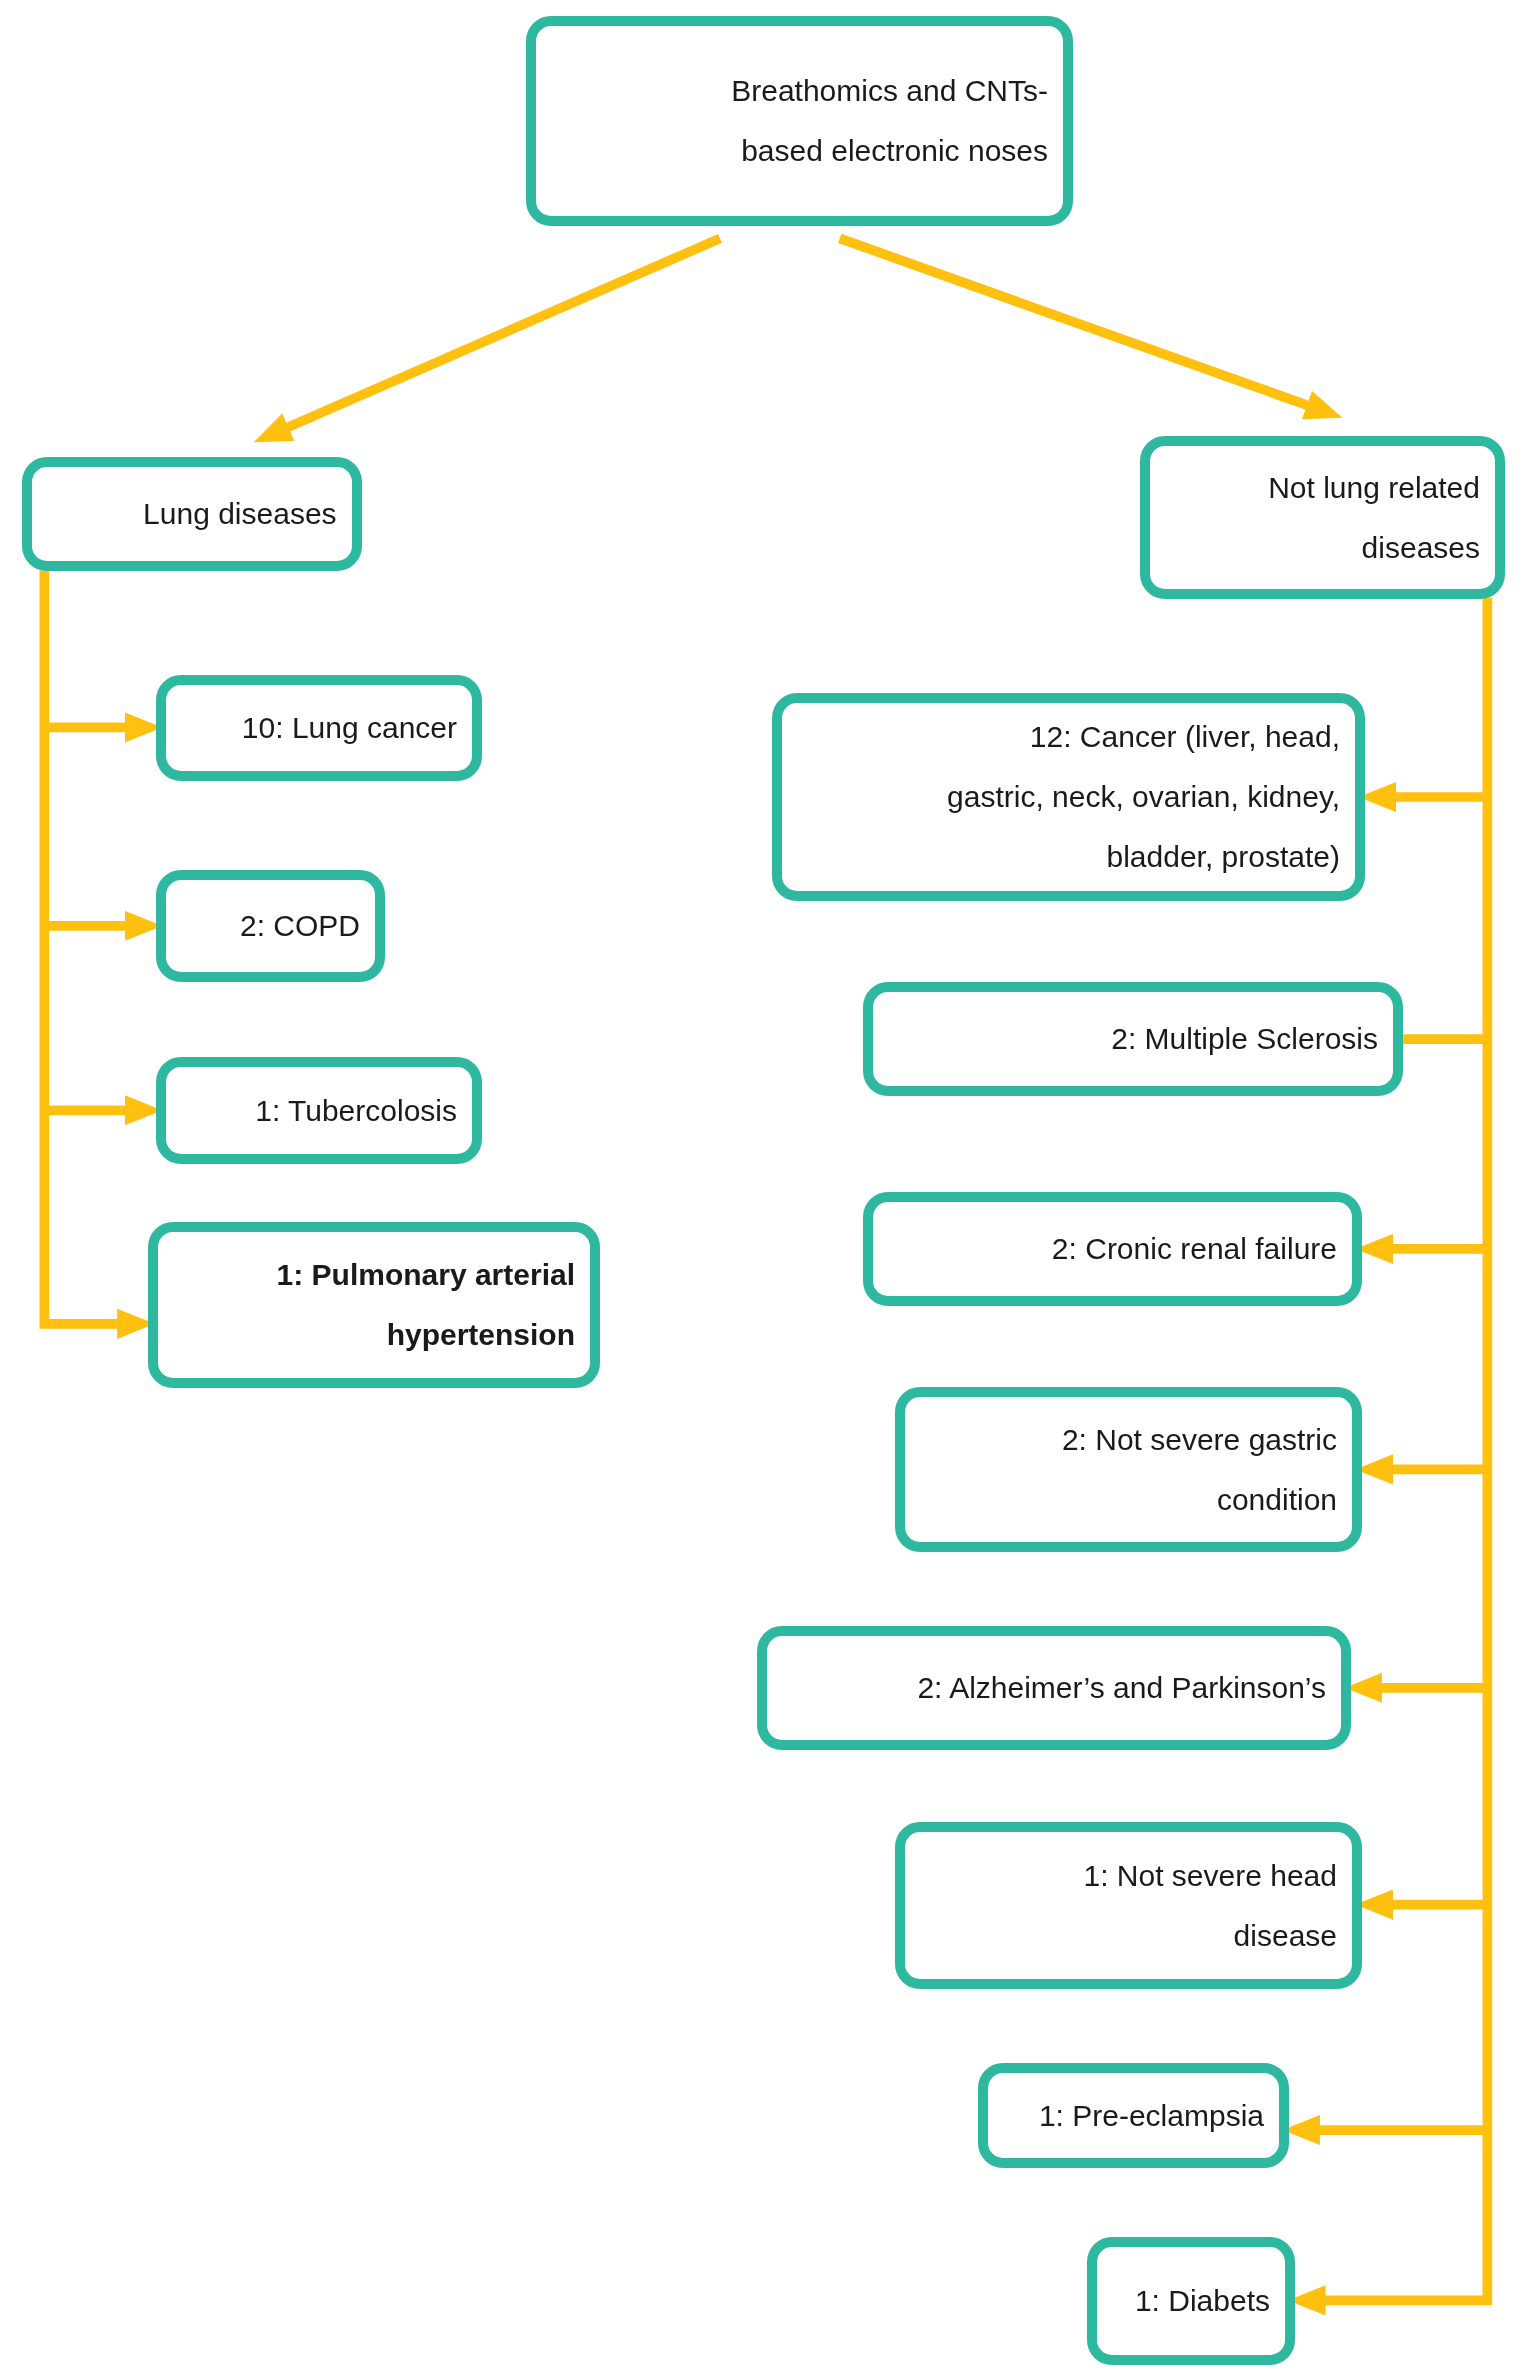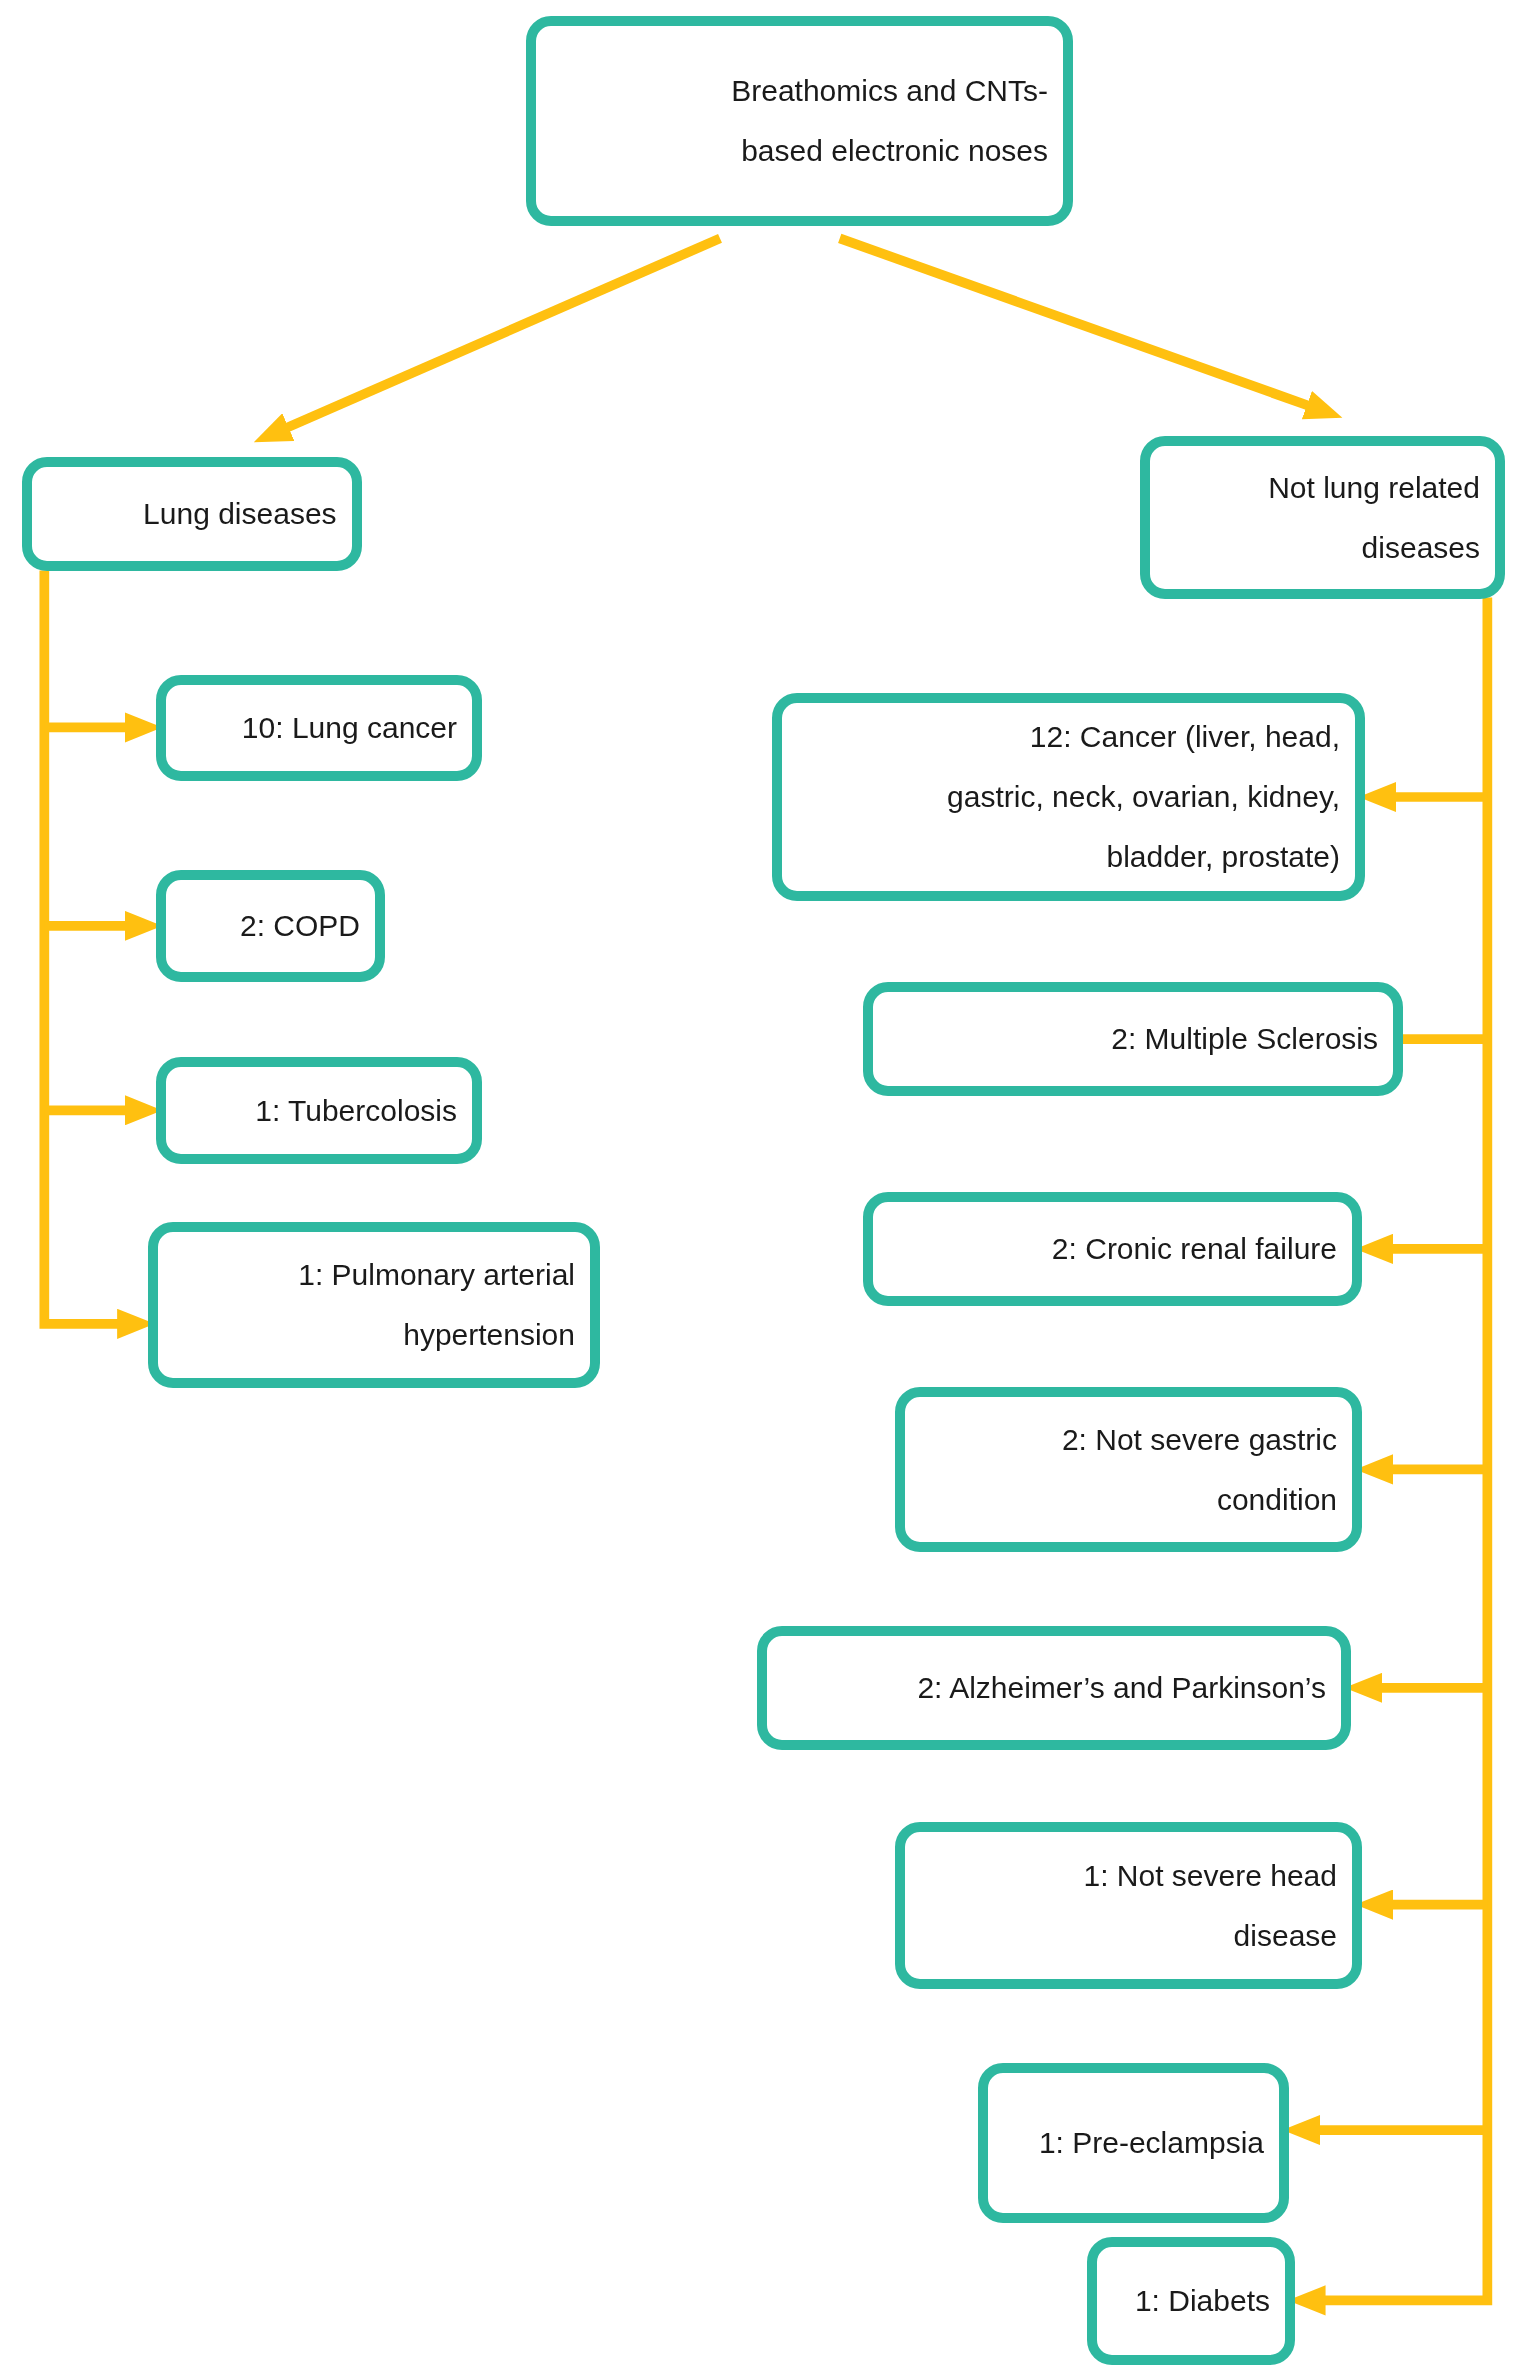--- a/index.html
+++ b/index.html
@@ -84,21 +84,21 @@
   </div>
 
   <div class="node" style="left:156px;top:870px;width:229px;height:112px;">
     <div>2: COPD</div>
   </div>
 
   <div class="node" style="left:156px;top:1057px;width:326px;height:107px;">
     <div>1: Tubercolosis</div>
   </div>
 
-  <div class="node" style="left:148px;top:1222px;width:452px;height:166px;">
+  <div class="node" style="left:148px;top:1222px;width:452px;height:166px;font-weight:bold;">
     <div>1: Pulmonary arterial</div>
     <div>hypertension</div>
   </div>
 
   <div class="node" style="left:772px;top:693px;width:593px;height:208px;">
     <div>12: Cancer (liver, head,</div>
     <div>gastric, neck, ovarian, kidney,</div>
     <div>bladder, prostate)</div>
   </div>
 
@@ -117,21 +117,21 @@
 
   <div class="node" style="left:757px;top:1626px;width:594px;height:124px;">
     <div>2: Alzheimer’s and Parkinson’s</div>
   </div>
 
   <div class="node" style="left:895px;top:1822px;width:467px;height:167px;">
     <div>1: Not severe head</div>
     <div>disease</div>
   </div>
 
-  <div class="node" style="left:978px;top:2063px;width:311px;height:160px;">
+  <div class="node" style="left:978px;top:2063px;width:311px;height:105px;">
     <div>1: Pre-eclampsia</div>
   </div>
 
   <div class="node" style="left:1087px;top:2237px;width:208px;height:128px;">
     <div>1: Diabets</div>
   </div>
 
 </div>
 
 

